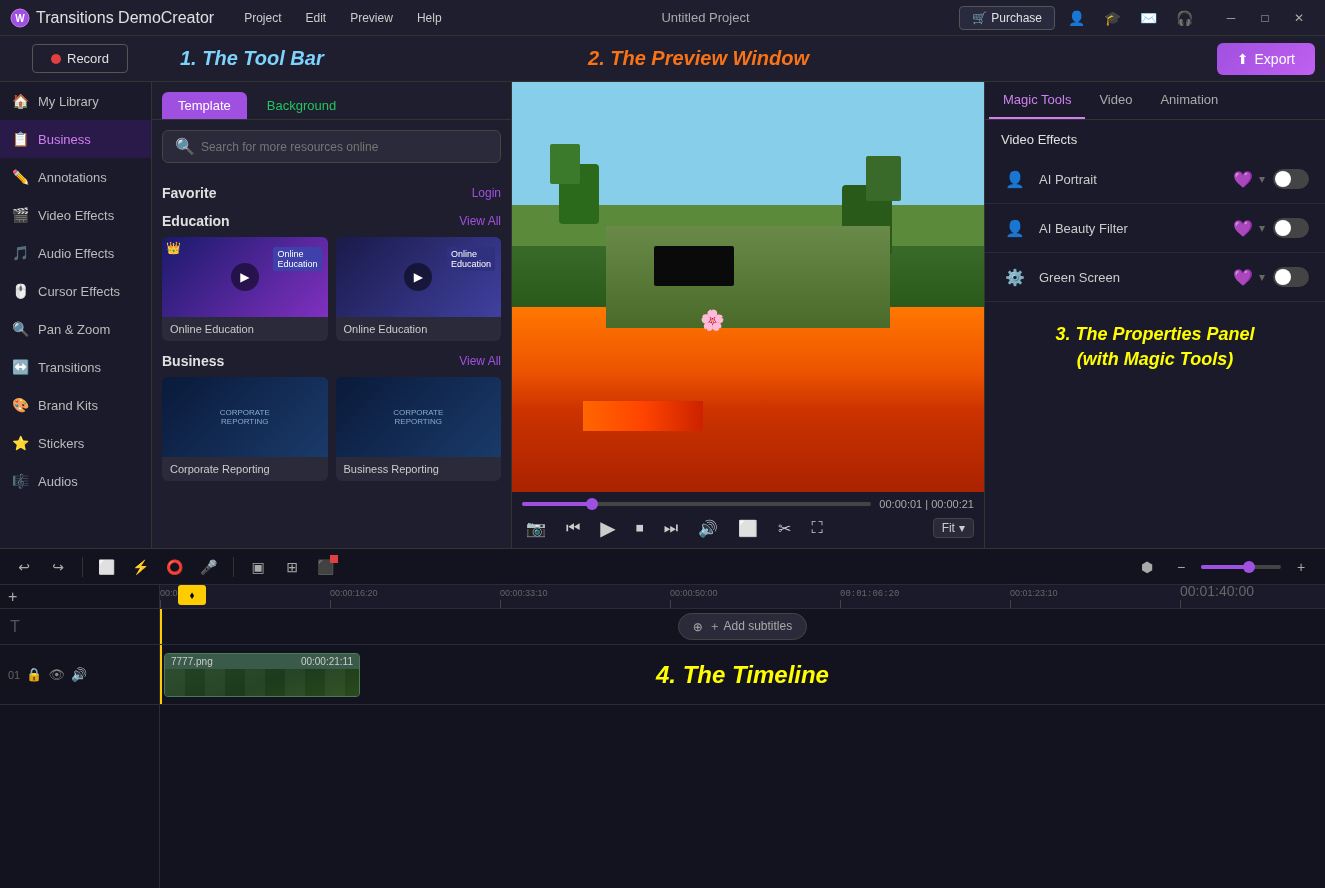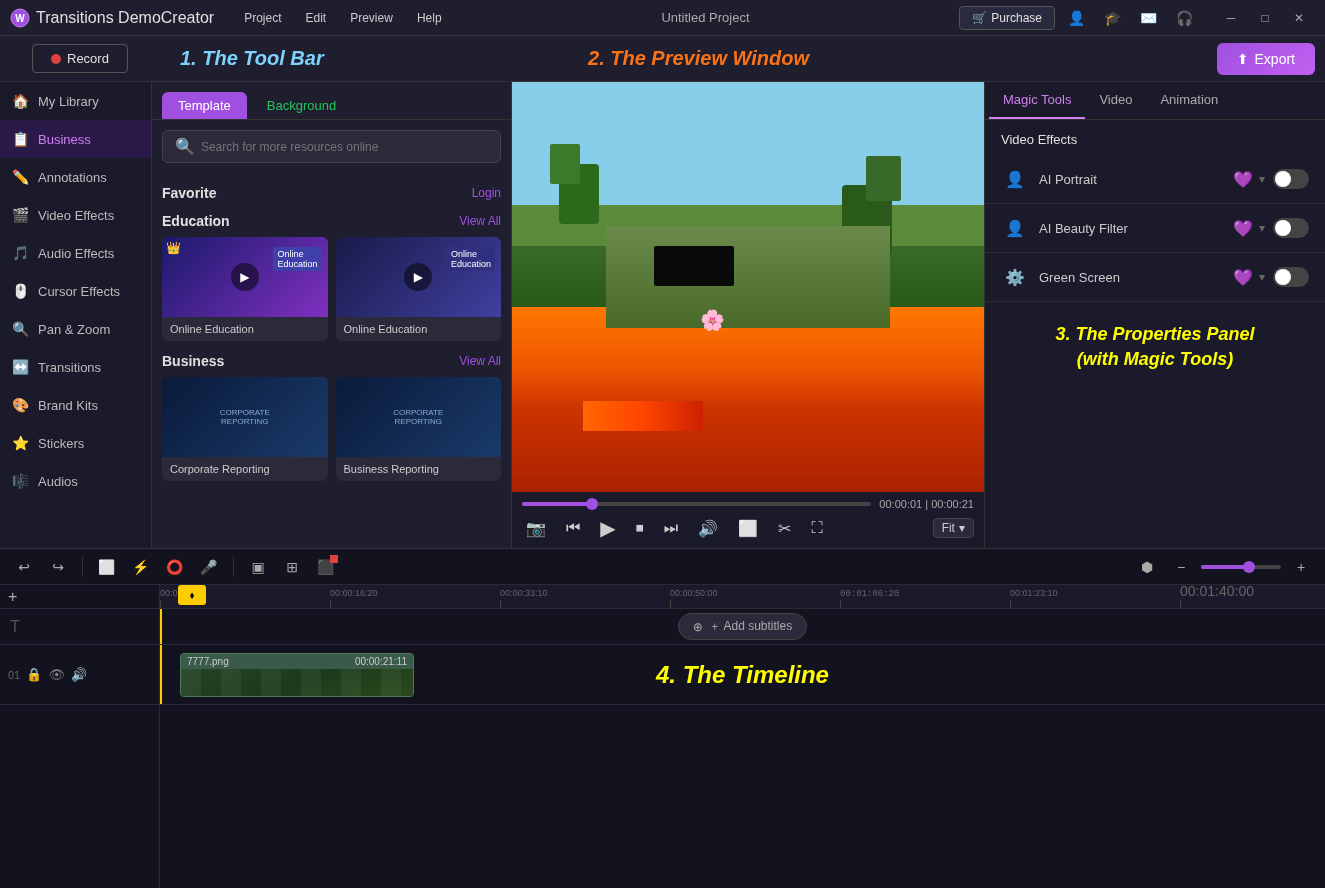--- a/index.html
+++ b/index.html
@@ -904,21 +904,21 @@
           <button class="add-subtitle-btn">
             <span>⊕</span>
             <span>＋ Add subtitles</span>
           </button>
         </div>
       </div>
 
       <div style="height:60px;border-bottom:1px solid #2a2a3a;position:relative;">
         <div style="position:absolute;left:0;top:0;width:2px;background:#ffcc00;height:100%;z-index:10;"></div>
 
-        <div style="position:absolute;left:20px;top:8px;height:44px;width:234px;background:#2a4a3a;border:1px solid #4a7a5a;border-radius:4px;overflow:hidden;cursor:pointer;">
+        <div style="position:absolute;left:4px;top:8px;height:44px;width:196px;background:#2a4a3a;border:1px solid #4a7a5a;border-radius:4px;overflow:hidden;cursor:pointer;">
           <div style="background:#3a5a4a;padding:2px 6px;font-size:10px;color:#ccc;display:flex;justify-content:space-between;">
             <span>7777.png</span>
             <span>00:00:21:11</span>
           </div>
           <div style="flex:1;background:linear-gradient(160deg,#2a4a2a,#1a3a1a,#3a5a1a);height:32px;position:relative;">
             <div style="position:absolute;inset:0;background:repeating-linear-gradient(90deg, rgba(50,80,50,0.5) 0px, rgba(50,80,50,0.5) 20px, rgba(30,60,30,0.5) 20px, rgba(30,60,30,0.5) 40px);"></div>
           </div>
         </div>
 
         <div class="timeline-label-4">4. The Timeline</div>

